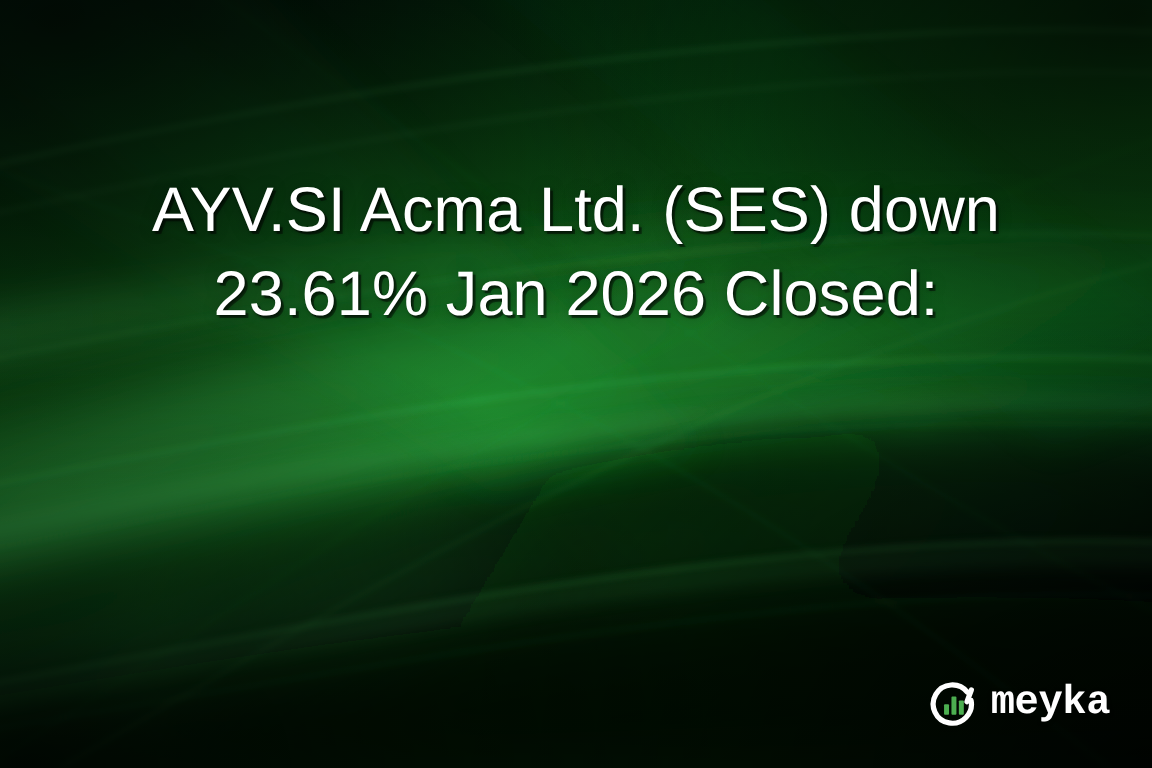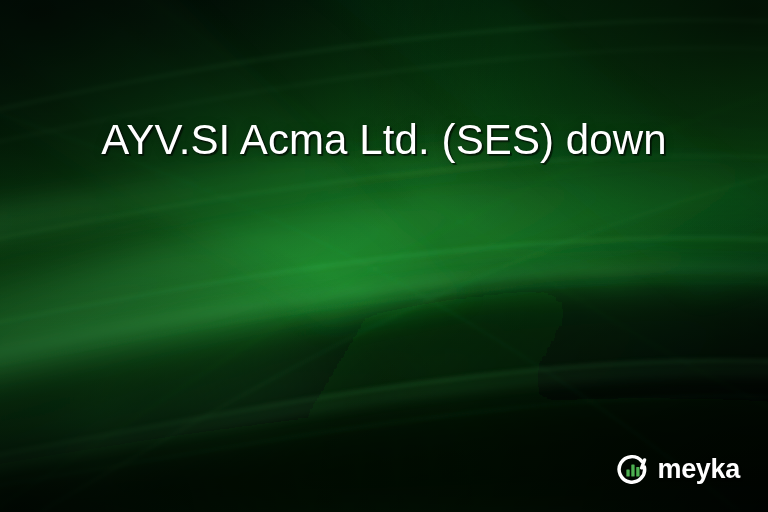--- a/index.html
+++ b/index.html
@@ -54,21 +54,21 @@
     right:28px;
     bottom:26px;
     display:flex;
     align-items:center;
     gap:7px;
     z-index:6;
   }
   #logo-mark { display:block; width:34px; height:34px; }
   #logo-word {
     color:#ffffff;
-    font-family:Liberation Sans, sans-serif;
+    font-family:Liberation Mono, monospace;
     font-size:27px;
     font-weight:700;
     letter-spacing:-0.3px;
     line-height:1;
     text-shadow:0 1px 3px rgba(0,0,0,0.45);
   }
 </style>
 </head>
 <body>
 
@@ -202,20 +202,21 @@
     </g>
 
     <rect width="768" height="512" fill="url(#cornerDarkTL)"></rect>
     <rect width="768" height="512" fill="url(#cornerDarkTR)"></rect>
     <rect width="768" height="512" fill="url(#cornerDarkBL)"></rect>
     <rect width="768" height="512" fill="url(#cornerDarkBR)"></rect>
   </svg>
 
   <div id="title-block">
     <div class="title-line">AYV.SI Acma Ltd. (SES) down</div>
+    <div class="title-line">23.61% Jan 2026 Closed:</div>
   </div>
 
   <div id="logo">
     <svg id="logo-mark" viewBox="0 0 40 40" aria-hidden="true">
 
       <path d="M 30.4,11.1 A 15 15 0 1 0 33.4,17.6" fill="none" stroke="#ffffff" stroke-width="4.1" stroke-linecap="round"></path>
       <path d="M 33.6,9.4 L 30.2,18.6" fill="none" stroke="#ffffff" stroke-width="4.1" stroke-linecap="round"></path>
 
       <rect x="12.2" y="20.6" width="3.9" height="8.2" rx="0.7" fill="#4caf50"></rect>
       <rect x="18.0" y="14.6" width="3.9" height="14.2" rx="0.7" fill="#4caf50"></rect>

